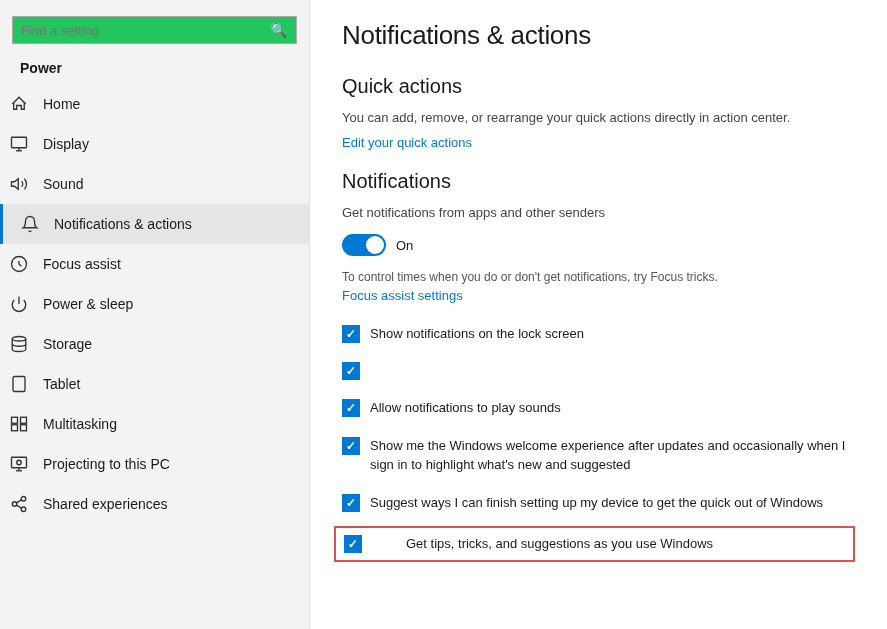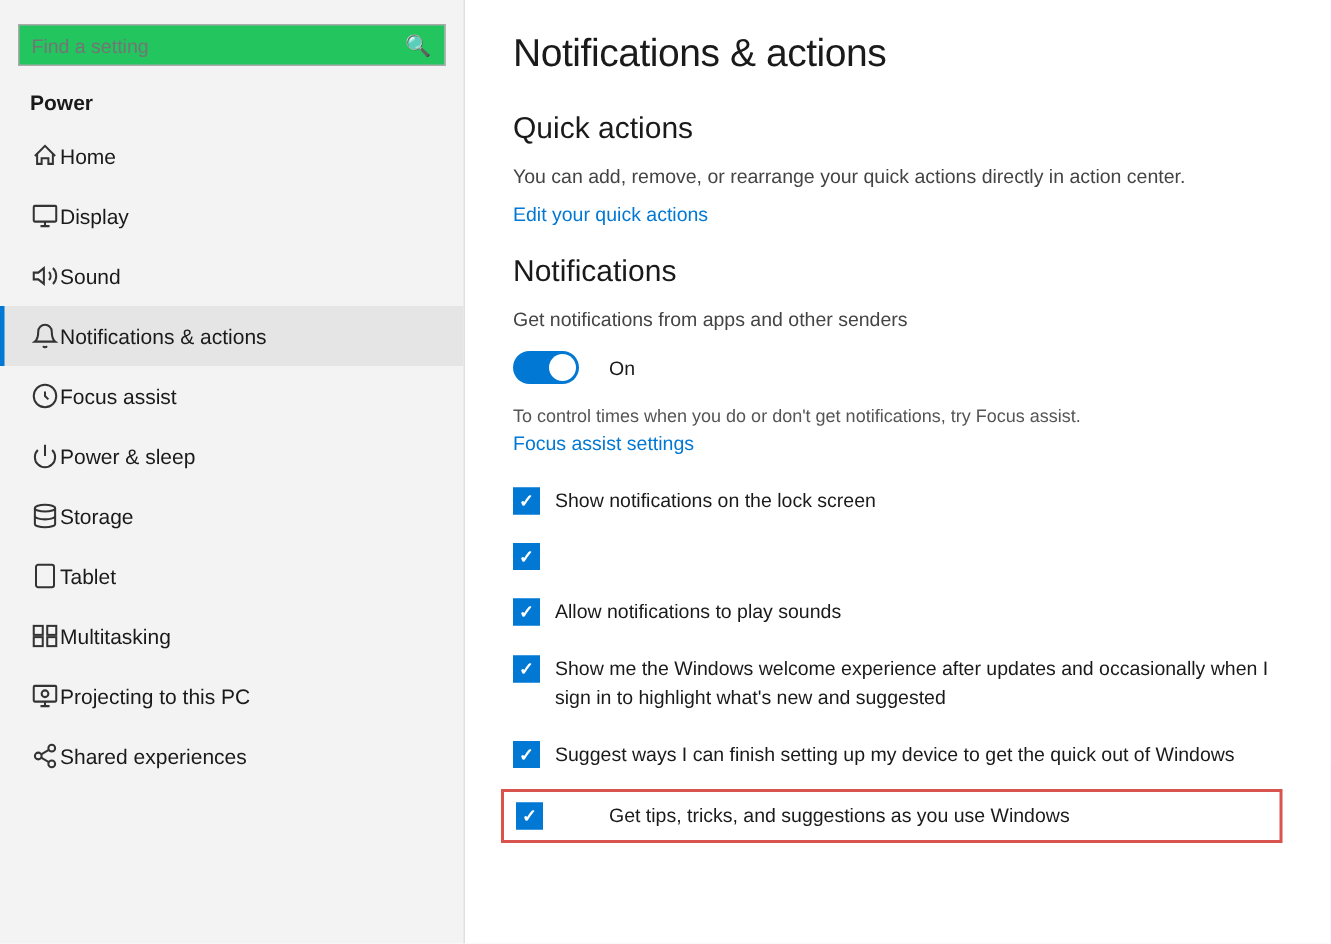--- a/index.html
+++ b/index.html
@@ -52,22 +52,23 @@
     .sidebar-section-title {
       font-weight: 700;
       font-size: 14px;
       padding: 4px 20px 8px 20px;
       color: #1a1a1a;
     }
 
     .sidebar-item {
       display: flex;
       align-items: center;
-      padding: 10px 20px;
-      cursor: pointer;
+      padding: 10px 9px;
+      cursor: pointer;
+      gap: 14px;
       color: #1a1a1a;
       font-size: 14px;
     }
     .sidebar-item.active {
       background: #e5e5e5;
       border-left: 3px solid #0078d4;
       padding-left: 17px;
     }
     .sidebar-icon {
       width: 20px;
@@ -118,21 +119,21 @@
     }
 
     .section-divider {
       margin: 20px 0;
     }
 
     
     .toggle-row {
       display: flex;
       align-items: center;
-      gap: 20px;
+      gap: 10px;
       margin: 12px 0;
     }
     .toggle {
       width: 44px;
       height: 22px;
       background: #0078d4;
       border-radius: 11px;
       position: relative;
       cursor: pointer;
       flex-shrink: 0;
@@ -345,21 +346,21 @@
   
   <h2 class="section-title">Notifications</h2>
   <p class="section-desc">Get notifications from apps and other senders</p>
 
   <div class="toggle-row">
     <div class="toggle"></div>
     <span class="toggle-label">On</span>
   </div>
 
   <p class="focus-note">
-    <span>To control times when you do or don't get notifications, try Focus assist.</span>
+    <span>To control times when you do or don't get notifications, try Focus tricks.</span>
     <br>
     <a class="link-blue">Focus assist settings</a>
   </p>
 
   <div style="margin-top: 14px;">
 
     <div class="checkbox-row">
       <div class="checkbox"></div>
       <span class="checkbox-label">Show notifications on the lock screen</span>
     </div>

